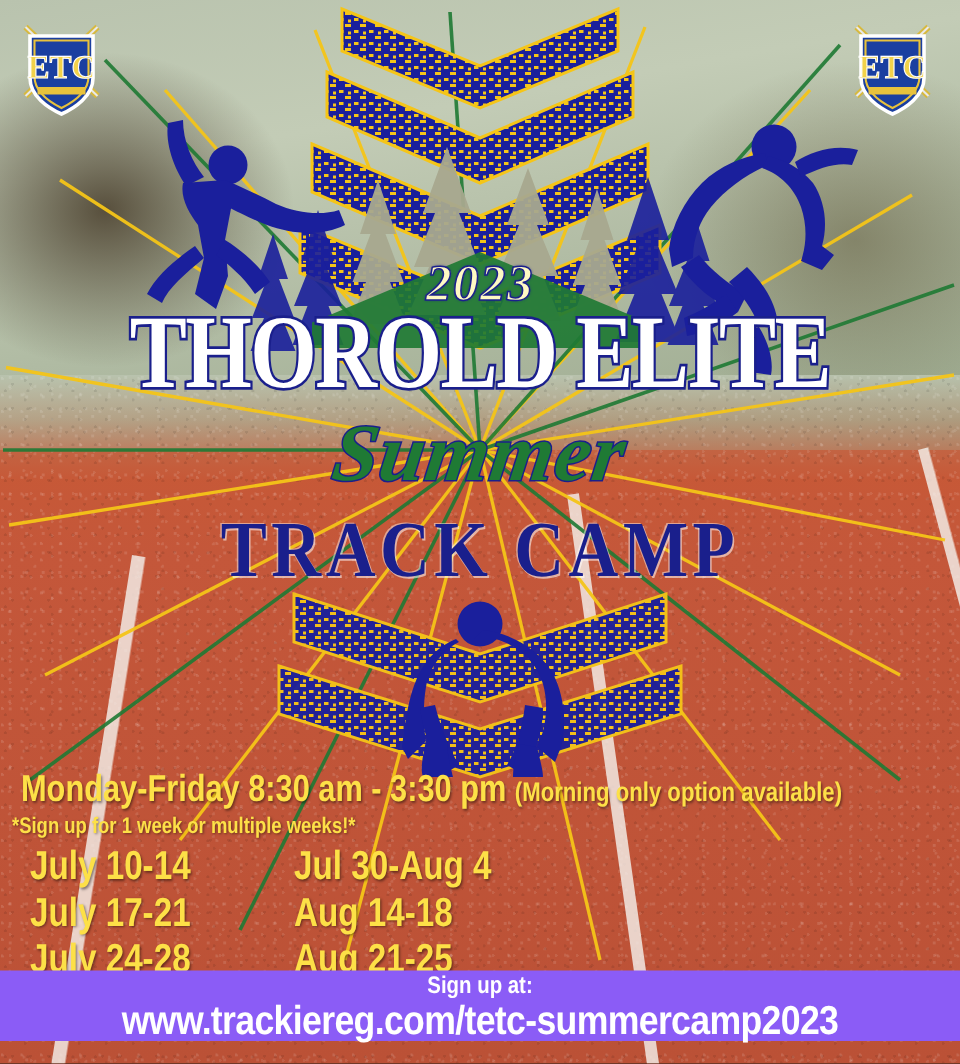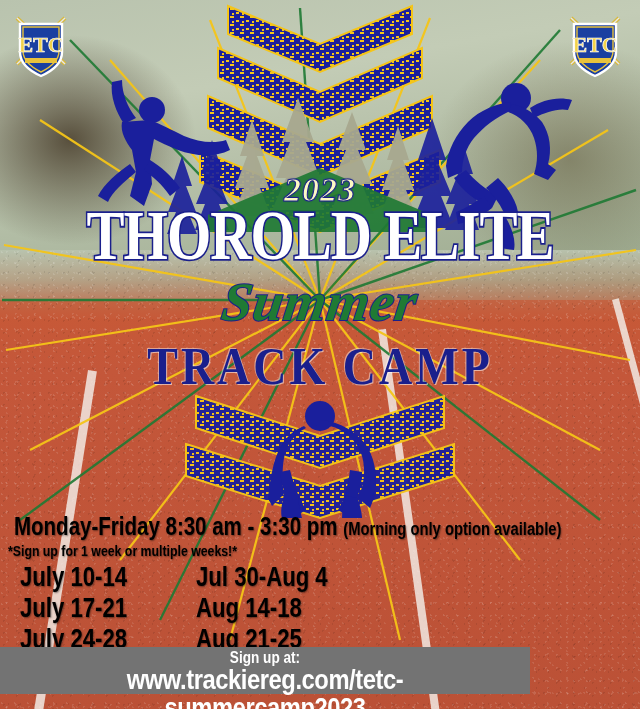--- a/index.html
+++ b/index.html
@@ -97,21 +97,21 @@
   .sub-title{
     position:absolute;left:0;top:185px;width:640px;text-align:center;
     font-family:"Liberation Serif",serif;
     font-weight:bold;font-size:46px;color:#1a1f8c;
     letter-spacing:3px;
     transform:scaleY(1.15);
     text-shadow:1px 1px 0 rgba(255,255,255,.55),-1px -1px 0 rgba(255,255,255,.45);
   }
 
   
-  .info{position:absolute;left:0;top:512px;width:640px;height:128px;color:#000000;}
+  .info{position:absolute;left:0;top:512px;width:640px;height:128px;color:#fde047;}
   .condensed{
     font-family:"Liberation Sans Narrow","Liberation Sans",sans-serif;
     font-weight:bold;
     transform:scaleX(.82);
     transform-origin:left center;
     text-shadow:1px 1px 2px rgba(0,0,0,.45);
     white-space:nowrap;
   }
   .line-hours{position:absolute;left:14px;top:0px;font-size:25px;}
   .line-hours .paren{font-size:18px;}
@@ -127,22 +127,22 @@
   .loc-l2{font-size:25px;margin-top:2px;}
   .loc-l3{font-size:14px;margin-top:6px;}
   .rcondensed{
     font-family:"Liberation Sans Narrow","Liberation Sans",sans-serif;
     font-weight:bold;transform:scaleX(.84);transform-origin:right center;
     text-shadow:1px 1px 2px rgba(0,0,0,.45);white-space:nowrap;
   }
 
   
   .signup{
-    position:absolute;left:0;top:647px;width:530px;height:47px;
-    background:#737373;color:#fff;text-align:center;
+    position:absolute;left:0;top:647px;width:640px;height:47px;
+    background:#8b5cf6;color:#fff;text-align:center;
   }
   .signup-label{
     font-family:"Liberation Sans Narrow","Liberation Sans",sans-serif;
     font-weight:bold;font-size:16px;line-height:1;padding-top:3px;
     display:block;transform:scaleX(.85);
   }
   .signup-url{
     font-family:"Liberation Sans Narrow","Liberation Sans",sans-serif;
     font-weight:bold;font-size:27px;line-height:1.05;display:block;
     transform:scaleX(.88);letter-spacing:-.5px;

